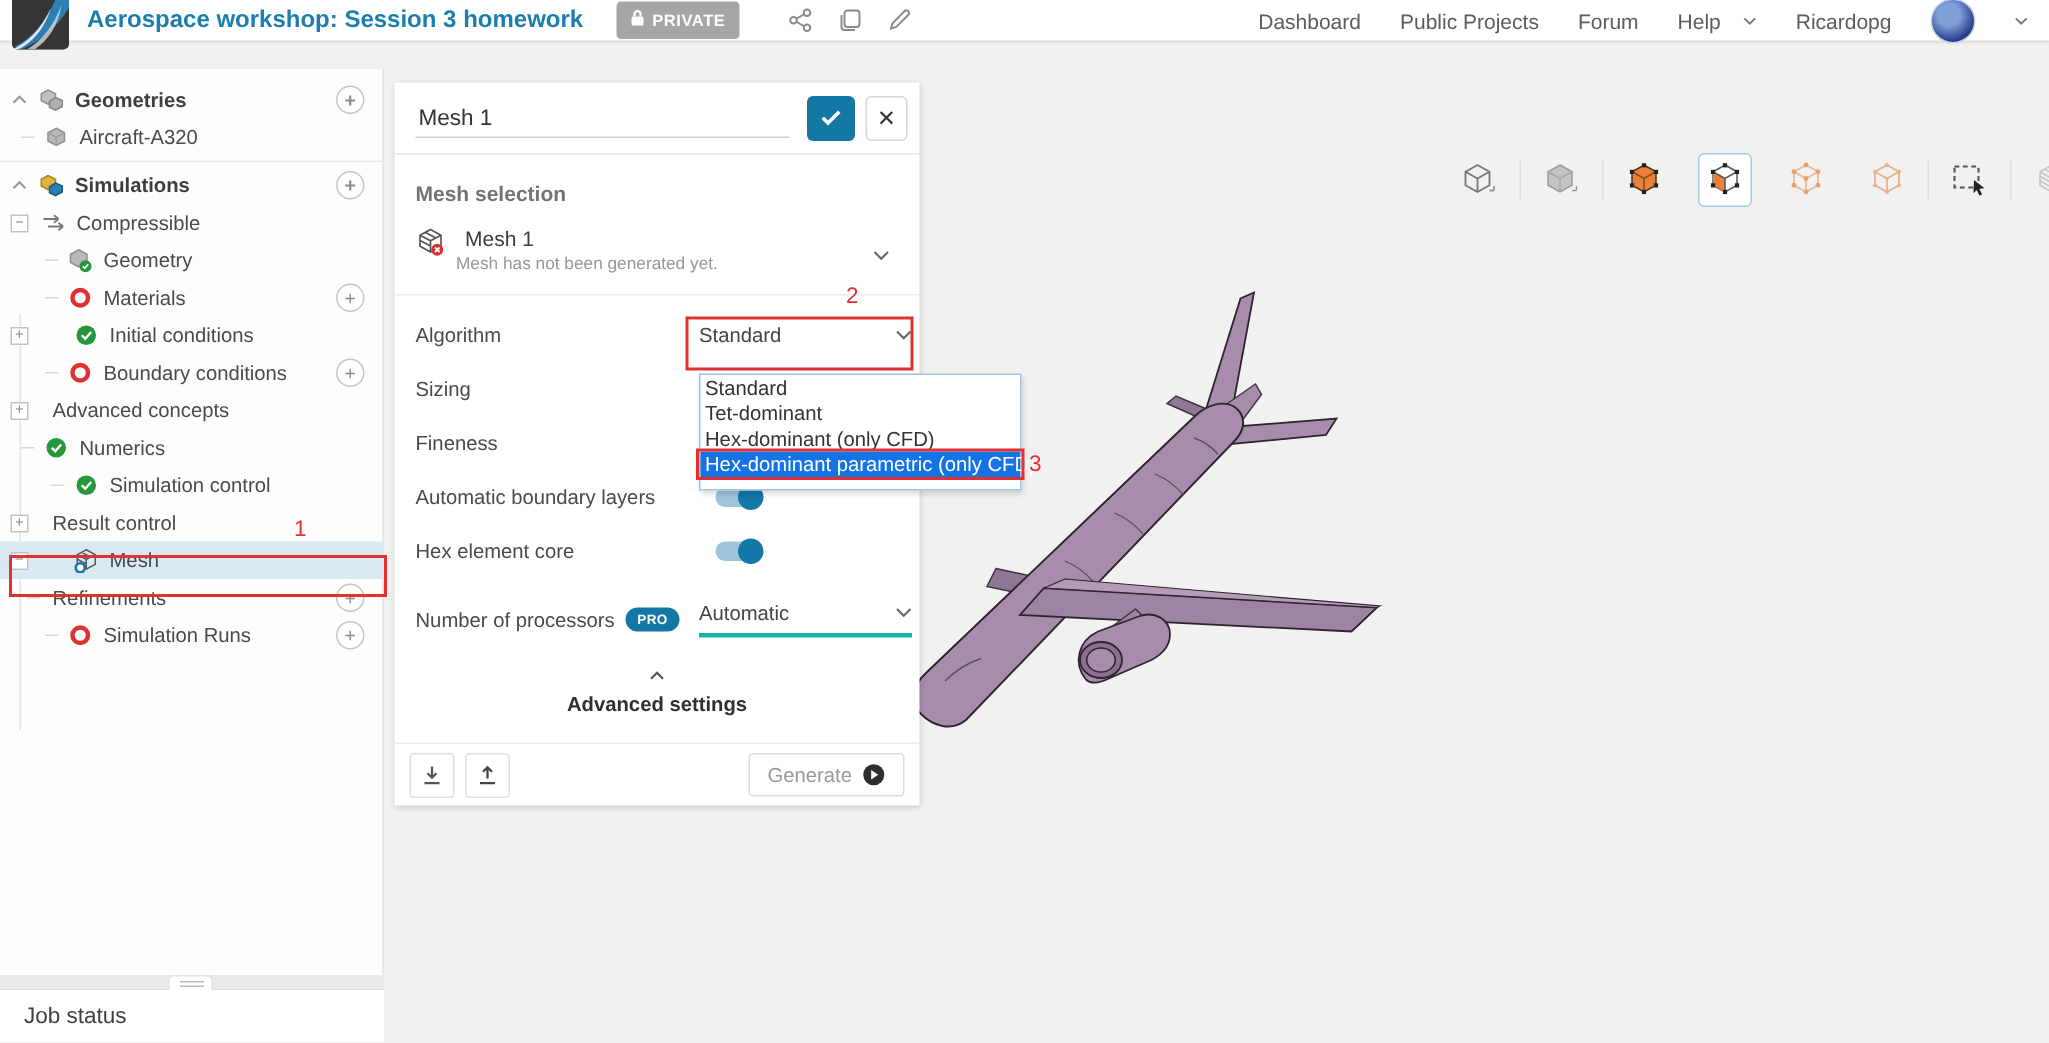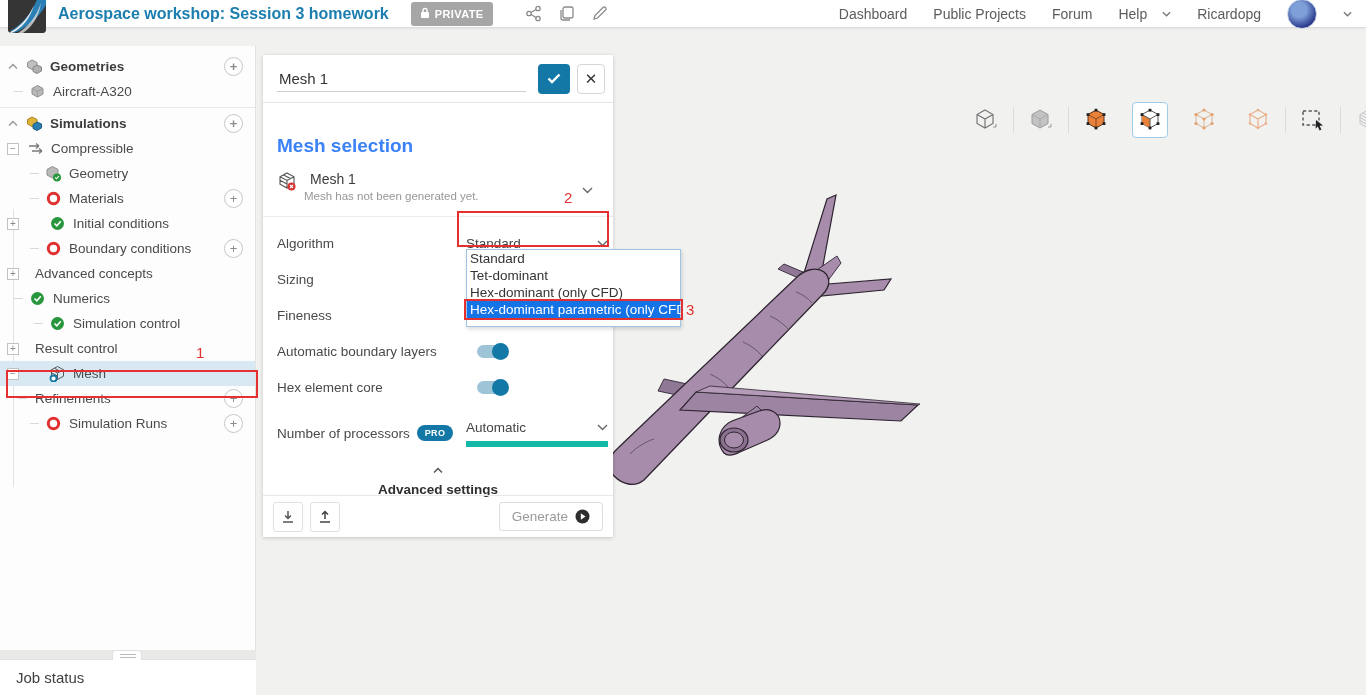--- a/index.html
+++ b/index.html
@@ -61,31 +61,31 @@
   .mpanel { position:absolute; left:263px; top:55px; width:350px; height:482px; background:#fff;
     box-shadow:0 1px 4px rgba(0,0,0,.18); z-index:25; }
   .mp-head { height:48px; border-bottom:1px solid #e6e6e6; display:flex; align-items:center; padding:0 8px 0 14px; }
   .mp-name { flex:1; border:none; border-bottom:1px solid #cfcfcf; font-size:15px; color:#333;
     font-family:inherit; padding:4px 2px; outline:none; margin-right:12px; background:transparent; }
   .btn-ok { width:32px; height:30px; background:#1478a6; border:none; border-radius:4px; color:#fff;
     margin-right:7px; cursor:pointer; display:flex; align-items:center; justify-content:center; }
   .btn-x { width:28px; height:30px; background:#fff; border:1px solid #d6d6d6; border-radius:4px;
     color:#333; font-size:15px; cursor:pointer; }
   .mp-body { padding:14px; position:relative; }
-  .mp-section { font-size:19px; font-weight:bold; color:#3b82f6; margin:18px 0 14px; }
+  .mp-section { font-size:14px; font-weight:bold; color:#737373; margin:4px 0 14px; }
   .meshsel { display:flex; align-items:flex-start; position:relative; margin-bottom:14px; }
   .meshsel .mtitle { font-size:14px; color:#3c3c3c; margin-left:6px; }
   .meshsel .msub { font-size:11.5px; color:#979797; margin-top:3px; }
   .meshsel .chevd { position:absolute; right:6px; top:16px; }
   .mp-div { height:1px; background:#ececec; margin:10px -14px 0; }
   .frow { display:flex; align-items:center; height:36px; position:relative; }
   .flabel { font-size:13.5px; color:#4a4a4a; }
   .fctrl { position:absolute; left:189px; width:142px; display:flex; align-items:center; justify-content:space-between; }
   .selectbox { font-size:13.5px; color:#444; width:100%; display:flex; align-items:center; justify-content:space-between; cursor:pointer; }
-  .selectbox.uline { border-bottom:6px solid #14b8a6; padding-bottom:6px; }
+  .selectbox.uline { border-bottom:3px solid #14b8a6; padding-bottom:6px; }
   .toggle { position:absolute; left:200px; width:30px; height:13px; background:#9ec4d8; border-radius:7px; cursor:pointer; }
   .toggle:after { content:""; position:absolute; right:-2px; top:-2px; width:17px; height:17px; border-radius:50%; background:#1478a6; }
   .pro { background:#1478a6; color:#fff; font-size:9px; font-weight:bold; border-radius:9px; padding:3px 8px; margin-left:7px; letter-spacing:.3px; }
   .advrow { display:flex; align-items:center; gap:8px; margin-top:16px; font-size:13.5px; font-weight:bold; color:#2f2f2f; cursor:pointer;flex-direction:column; }
   .mp-foot { position:absolute; left:0; bottom:0; width:100%; height:42px; border-top:1px solid #e8e8e8;
     display:flex; align-items:center; padding:0 10px; }
   .iobtn { width:30px; height:30px; border:1px solid #e0e0e0; border-radius:3px; background:#fff; margin-right:7px;
     display:flex; align-items:center; justify-content:center; cursor:pointer; }
   .btn-generate { margin-left:auto; border:1px solid #ddd; border-radius:3px; background:#fff; padding:6px 12px;
     font-size:13.5px; color:#9a9a9a; display:flex; align-items:center; gap:7px; cursor:pointer; font-family:inherit; }

